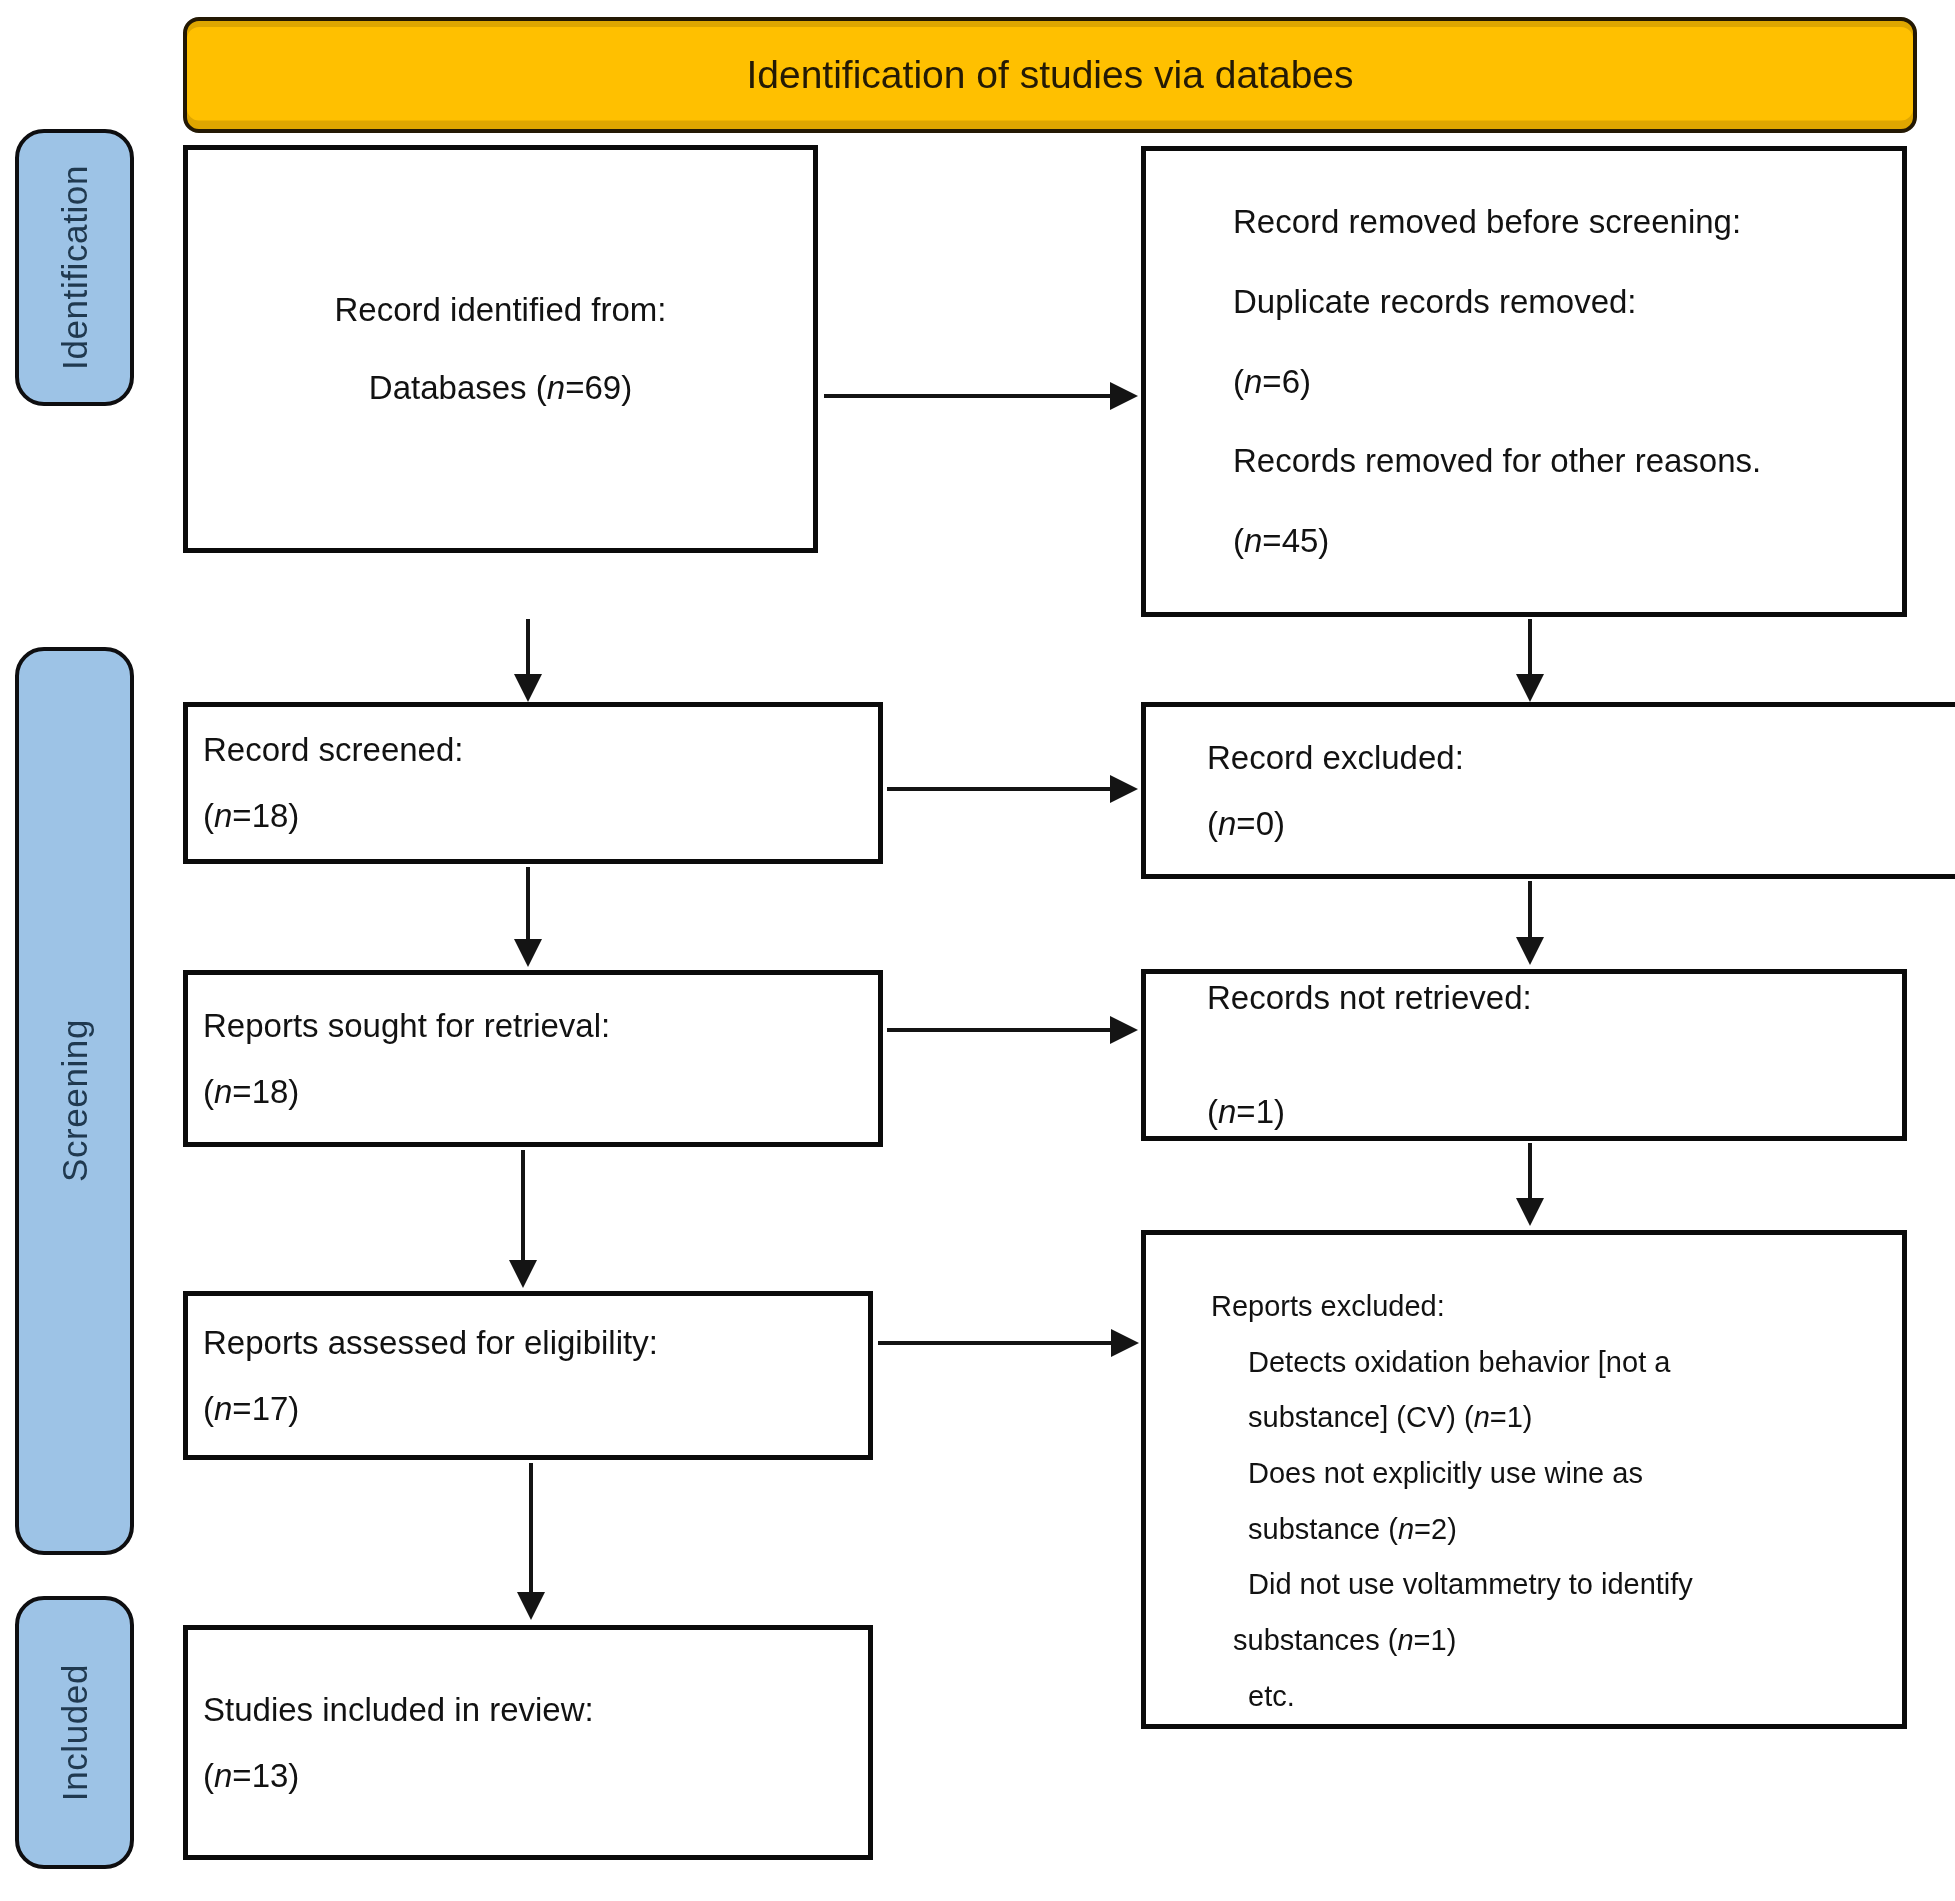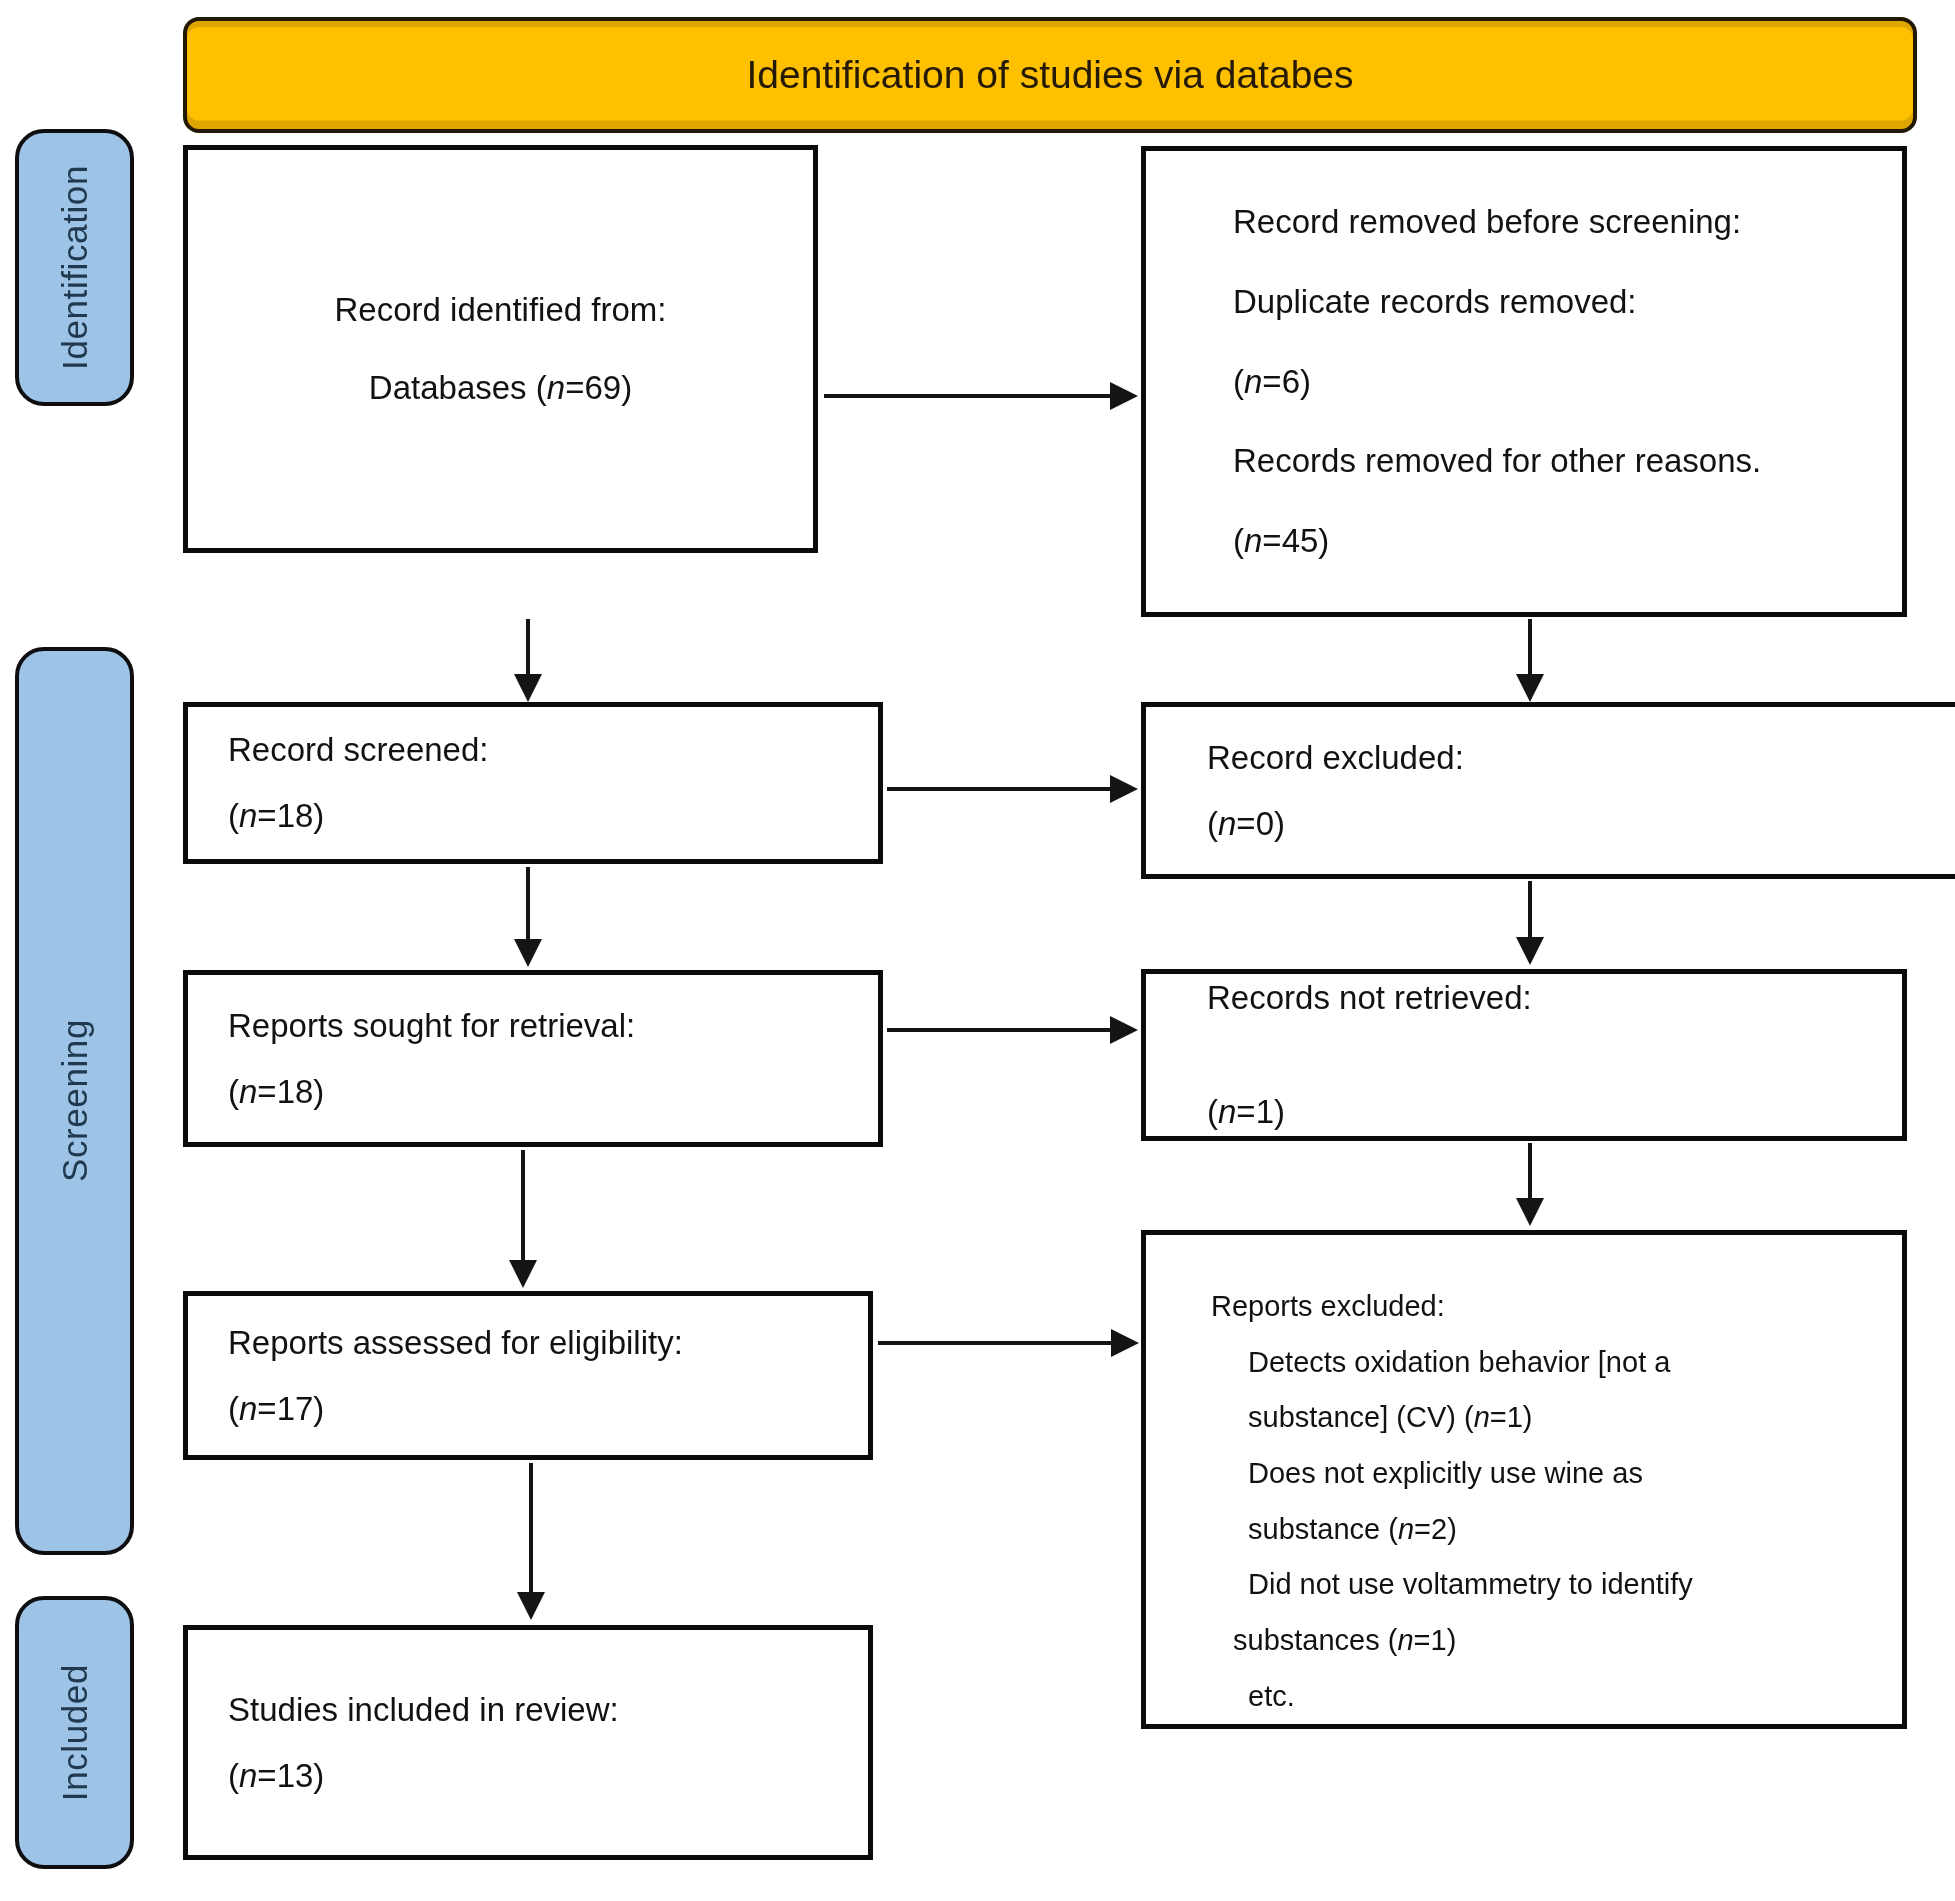--- a/index.html
+++ b/index.html
@@ -33,21 +33,21 @@
   #stage-identification{top:129px;height:269px;}
   #stage-screening{top:647px;height:900px;}
   #stage-included{top:1596px;height:265px;}
 
   
   .fbox{
     position:absolute;background:#ffffff;border:5.5px solid #0b0b0b;
     display:flex;flex-direction:column;justify-content:center;
     font-size:33px;line-height:2.0;box-sizing:border-box;
   }
-  .fbox .ln{padding-left:40px;}
+  .fbox .ln{padding-left:15px;}
 
   #box-identified{left:183px;top:145px;width:635px;height:408px;text-align:center;line-height:2.35;}
   #box-identified .ln{padding-left:0;}
 
   #box-removed{left:1141px;top:146px;width:766px;height:471px;line-height:2.42;}
   #box-removed .ln{padding-left:87px;}
 
   #box-screened{left:183px;top:702px;width:700px;height:162px;}
   #box-excluded{left:1141px;top:702px;width:924px;height:177px;}
   #box-excluded .ln{padding-left:61px;}

